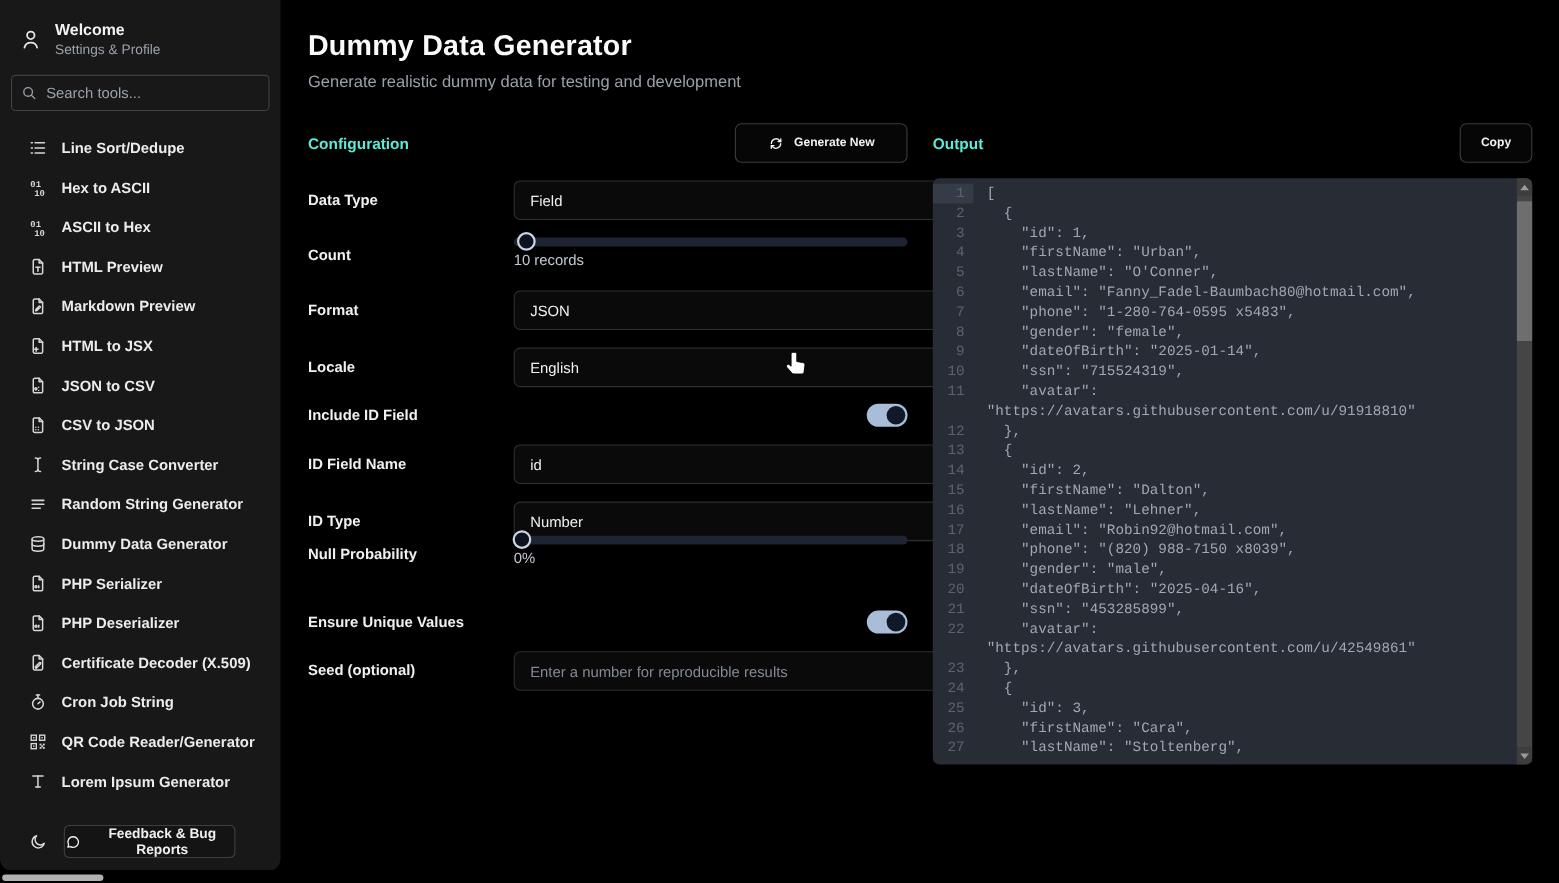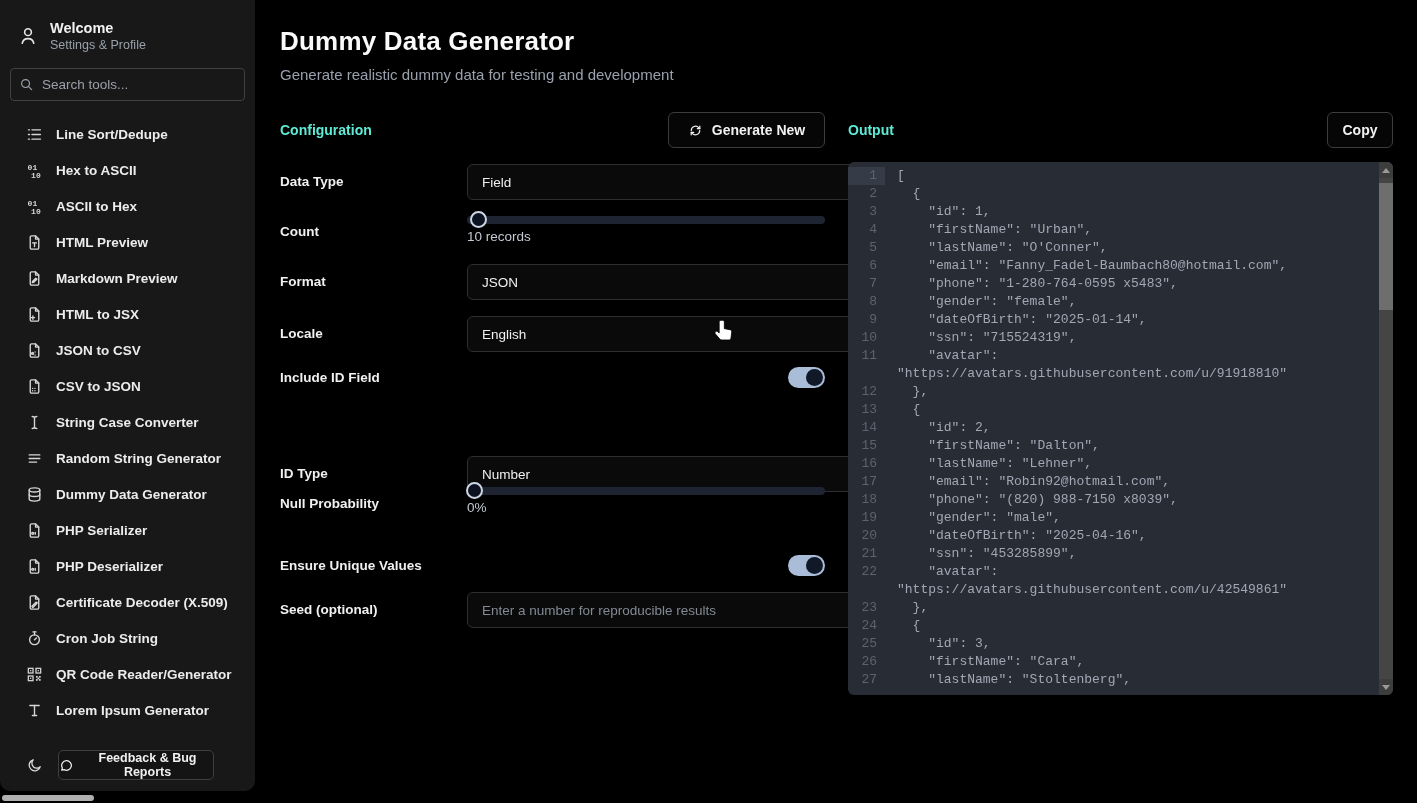--- a/index.html
+++ b/index.html
@@ -35,21 +35,21 @@
   .feedback-btn .icon { width:15px; height:15px; flex:none; }
   .icon svg { width:100%; height:100%; display:block; }
 
   
   .page-title { position:absolute; left:280px; top:26px; font-size:26px; font-weight:bold;
     color:#fafafa; letter-spacing:0.2px; }
   .page-subtitle { position:absolute; left:280px; top:66px; font-size:15px; color:#9aa1ad; }
 
   .panel-label { font-size:14px; font-weight:bold; color:#5eead4; line-height:36px; }
   .outline-btn { position:absolute; top:0; height:36px; background:#060606;
-    border:1px solid #3c3c3c; border-radius:6px; color:#f2f2f2; font-size:14px;
+    border:1px solid #3c3c3c; border-radius:6px; color:#f2f2f2; font-size:11px;
     font-weight:bold; font-family:"Liberation Sans", sans-serif; display:flex;
     align-items:center; justify-content:center; gap:9px; cursor:pointer; }
   .outline-btn .icon { width:15px; height:15px; }
 
   
   .config-panel { position:absolute; left:280px; top:112px; width:545px; height:545px; }
   .gen-btn { right:0; width:157px; }
   .cfg-row { position:absolute; left:0; width:545px; height:36px; }
   .cfg-label { position:absolute; left:0; font-size:13.5px; font-weight:600;
     color:#f0f0f0; line-height:36px; white-space:nowrap; }
@@ -442,20 +442,24 @@
       </div>
     </div>
 
     <div class="cfg-row" style="top:248px;">
       <span class="cfg-label">Include ID Field</span>
       <div class="toggle">
           <div class="knob"></div>
         </div>
     </div>
 
+    <div class="cfg-row" style="top:292px;">
+      <span class="cfg-label">ID Field Name</span>
+      <input type="text" class="control text-input" value="id" style="">
+    </div>
 
     <div class="cfg-row" style="top:344px;">
       <span class="cfg-label">ID Type</span>
       <div class="control select">
         <span>Number</span>
         <span class="icon chev">
             <svg viewBox="0 0 16 16">
               <g fill="none" stroke="currentColor" stroke-width="1.3" stroke-linecap="round" stroke-linejoin="round">
                 <path d="M4.6 6.3L8 9.7l3.4-3.4"></path>
               </g>

